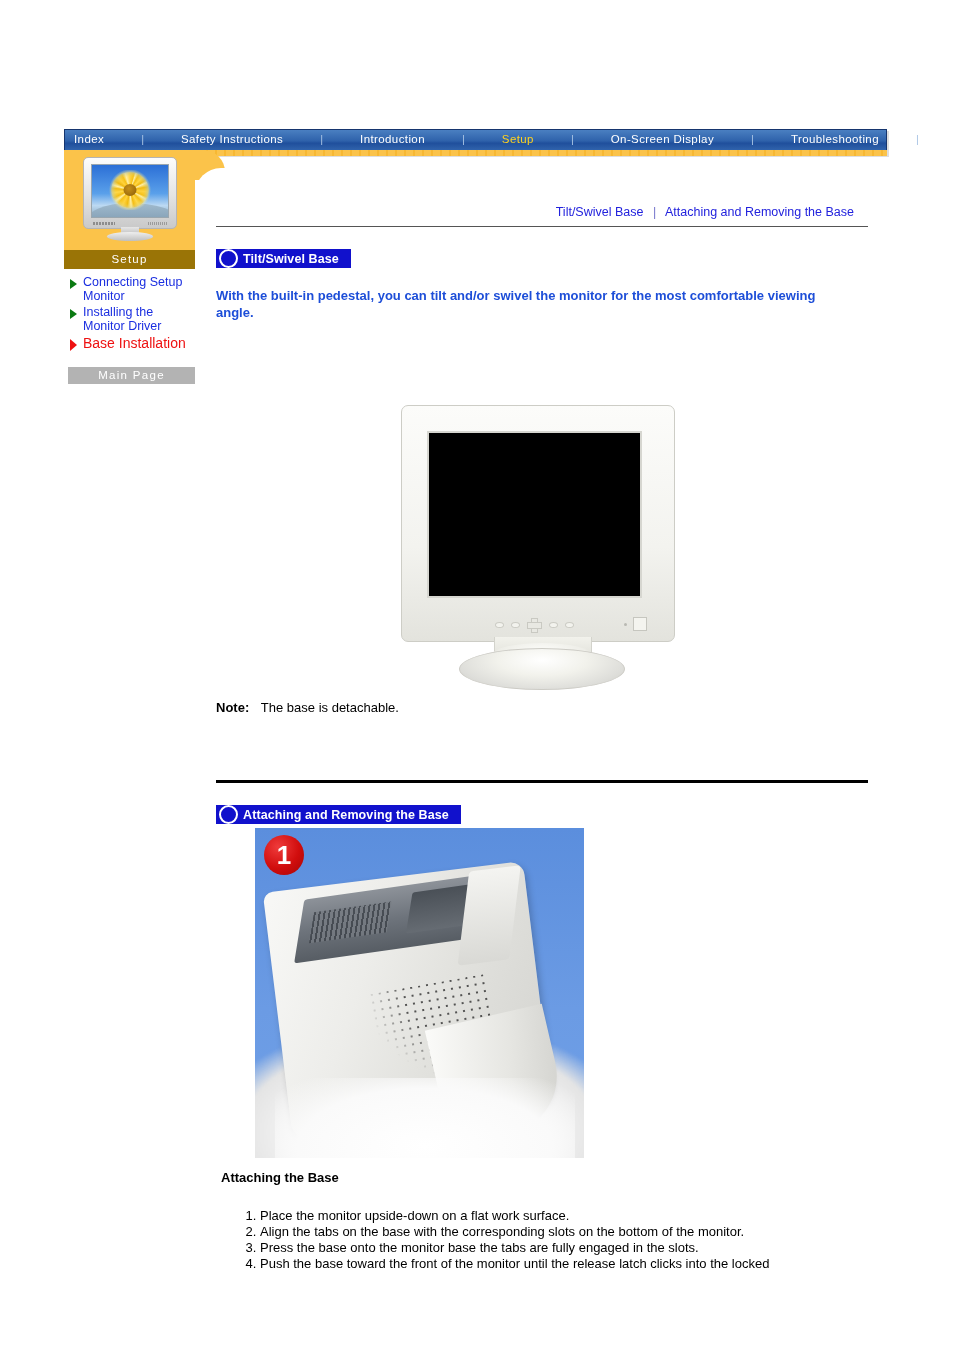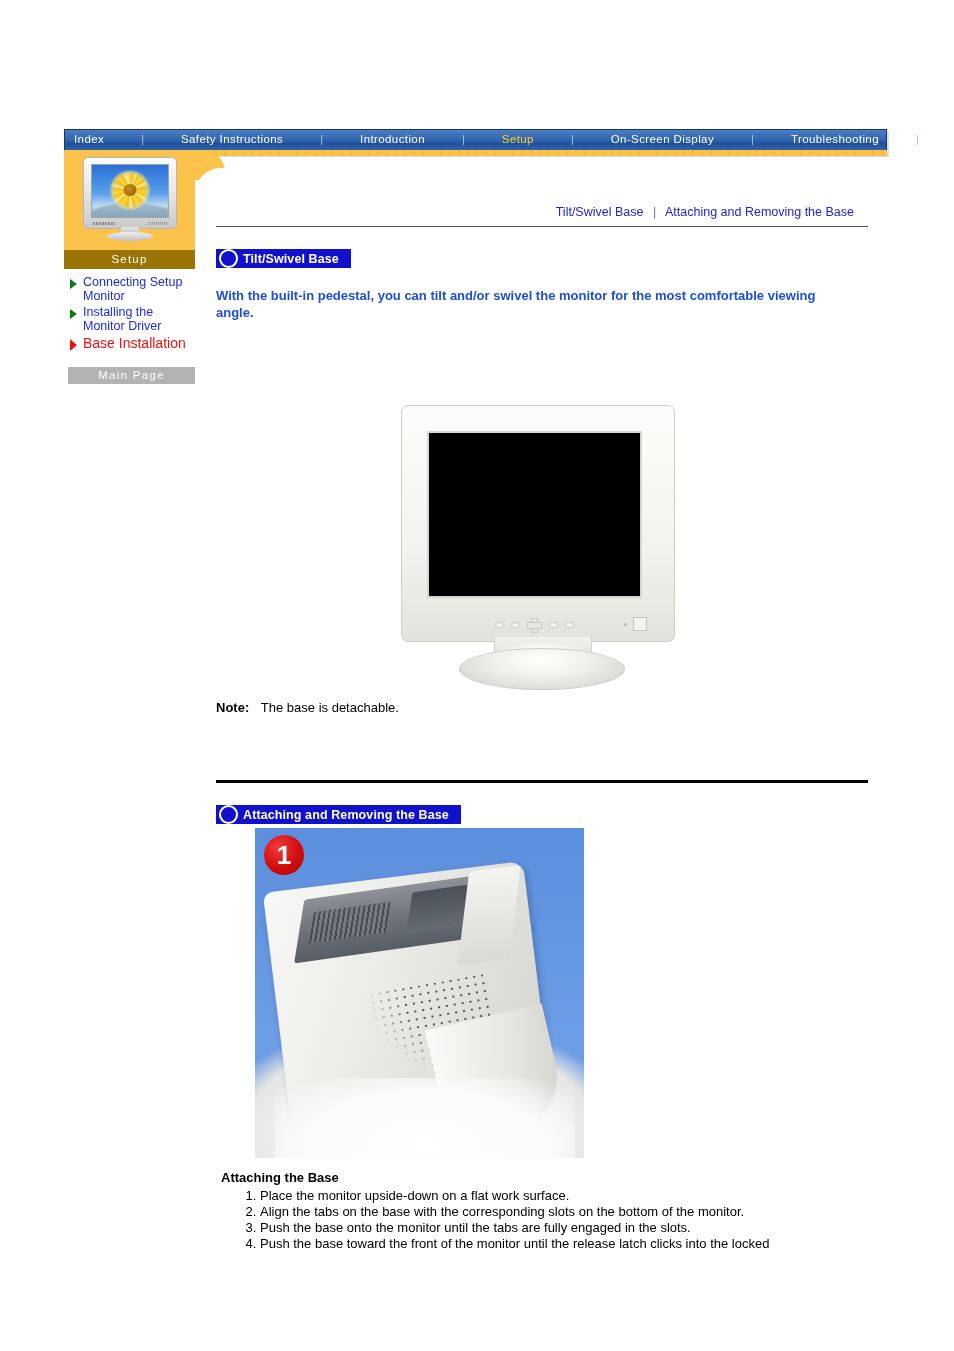--- a/index.html
+++ b/index.html
@@ -505,21 +505,21 @@
 
   .howto-title {
     position: absolute;
     left: 5px; top: 390px;
     font-size: 13px;
     font-weight: bold;
     color: #000000;
   }
   .steps {
     position: absolute;
-    left: 22px; top: 408px;
+    left: 22px; top: 428px;
     margin: 0;
     padding: 0 0 0 22px;
     font-size: 13px;
     line-height: 16px;
     color: #000000;
   }
   .steps li { padding: 0; }
 </style>
 </head>
 <body>
@@ -643,17 +643,17 @@
       <div class="mon-foot"></div>
     </div>
     <div class="fur2"></div>
   </div>
 
   <div class="howto-title">Attaching the Base</div>
 
   <ol class="steps">
     <li>Place the monitor upside-down on a flat work surface.</li>
     <li>Align the tabs on the base with the corresponding slots on the bottom of the monitor.</li>
-    <li>Push the base onto the monitor until the tabs are fully engaged in the slots.</li>
+    <li>Press the base onto the monitor base the tabs are fully engaged in the slots.</li>
     <li>Push the base toward the front of the monitor until the release latch clicks into the locked</li>
   </ol>
 
 </div>
 
 </body></html>

